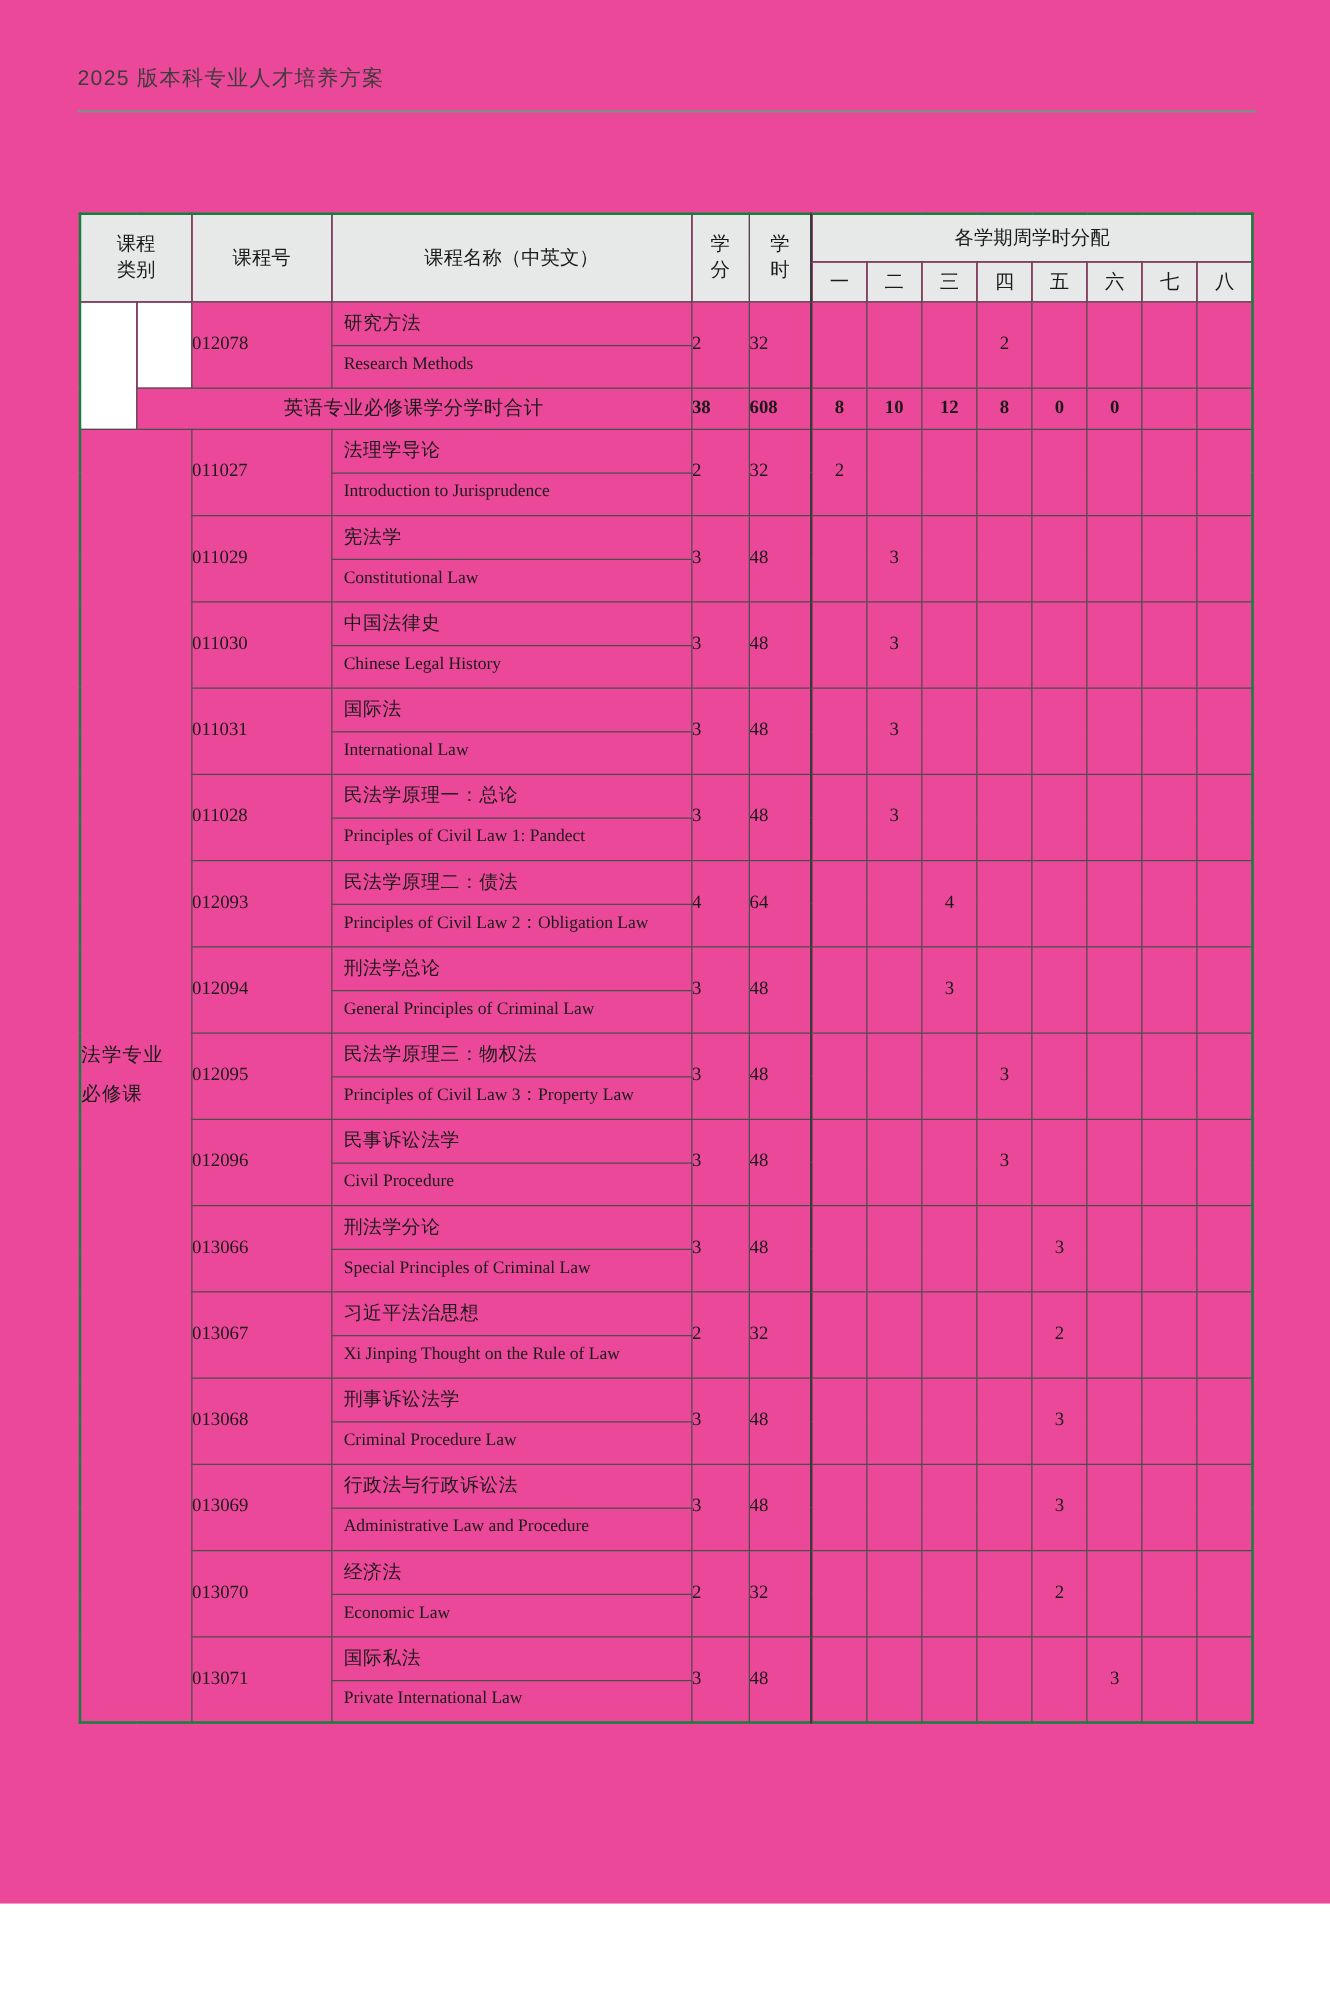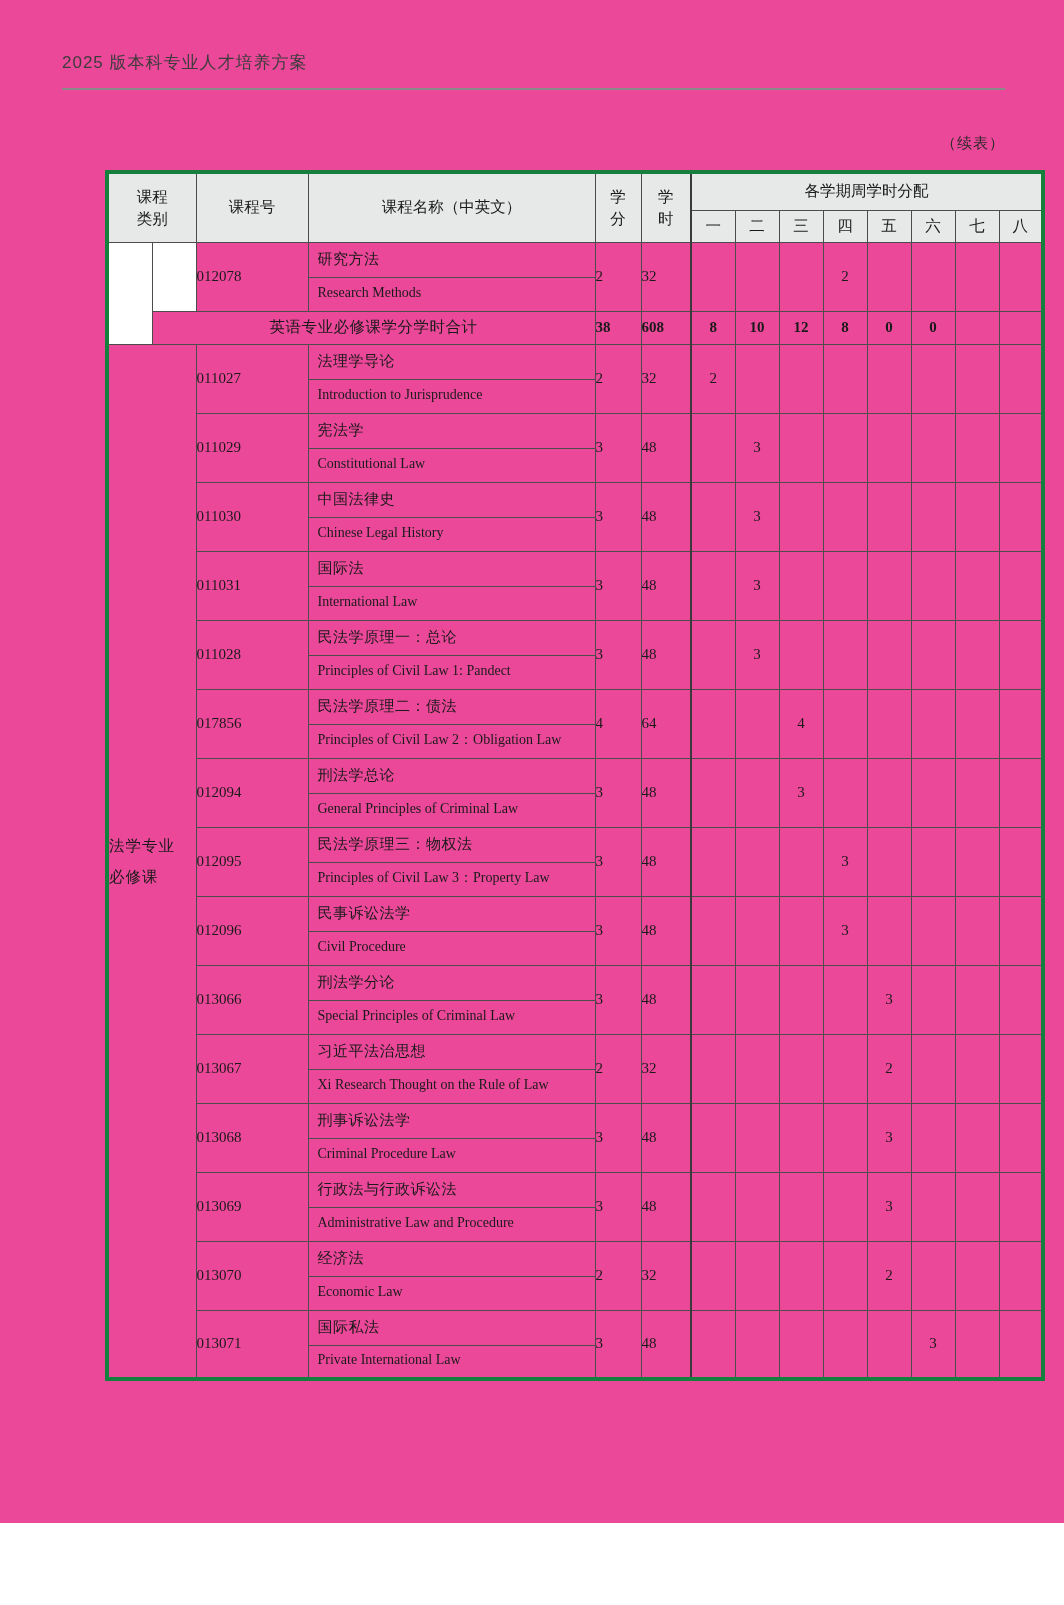--- a/index.html
+++ b/index.html
@@ -18,22 +18,21 @@
     position:absolute; left:62px; top:88px; width:943px; height:0;
     border-top:2px solid #8a8a8a;
   }
   .continued {
     position:absolute; left:62px; top:134px; width:943px;
     text-align:right; font-size:15px; color:#2a2a2a; letter-spacing:1px;
   }
   .table-wrap { position:absolute; left:63px; top:170px; }
   table.curriculum {
     border-collapse:collapse; table-layout:fixed; width:940px;
-    border:4px solid #15803d;
-    margin-left:42px;
+    border:2px solid #15803d;
   }
   table.curriculum th, table.curriculum td {
     border:1px solid #4c4c4c; vertical-align:middle; overflow:hidden;
   }
   thead th {
     background:#e7e8e8;
     font-family:"Liberation Sans","DejaVu Sans",sans-serif;
     font-weight:normal; font-size:15.5px; color:#1a1a1a;
     text-align:center;
   }
@@ -67,21 +66,20 @@
     letter-spacing:2px;
   }
 </style>
 </head>
 <body>
 
 <div class="page">
 
   <div class="doc-title">2025 版本科专业人才培养方案</div>
   <div class="head-rule"></div>
-  <div class="continued">（续表）</div>
 
   <div class="table-wrap">
     <table class="curriculum">
       <colgroup>
         <col style="width:45px">
           <col style="width:44px">
           <col style="width:112px">
         <col style="width:287px">
           <col style="width:46px">
           <col style="width:50px">
@@ -231,21 +229,21 @@
             <td class="sem" rowspan="2"></td>
             <td class="sem" rowspan="2"></td>
             <td class="sem" rowspan="2"></td>
             <td class="sem" rowspan="2"></td>
             <td class="sem" rowspan="2"></td>
           </tr>
           <tr class="row-en">
             <td class="name-en">Principles of Civil Law 1: Pandect</td>
           </tr>
           <tr class="row-zh">
-            <td class="num" rowspan="2">017856</td>
+            <td class="num" rowspan="2">012093</td>
             <td class="name-zh">民法学原理二：债法</td>
             <td class="num" rowspan="2">4</td>
             <td class="num" rowspan="2">64</td>
             <td class="sem sem-first" rowspan="2"></td>
             <td class="sem" rowspan="2"></td>
             <td class="sem" rowspan="2">4</td>
             <td class="sem" rowspan="2"></td>
             <td class="sem" rowspan="2"></td>
             <td class="sem" rowspan="2"></td>
             <td class="sem" rowspan="2"></td>
@@ -330,21 +328,21 @@
             <td class="sem sem-first" rowspan="2"></td>
             <td class="sem" rowspan="2"></td>
             <td class="sem" rowspan="2"></td>
             <td class="sem" rowspan="2"></td>
             <td class="sem" rowspan="2">2</td>
             <td class="sem" rowspan="2"></td>
             <td class="sem" rowspan="2"></td>
             <td class="sem" rowspan="2"></td>
           </tr>
           <tr class="row-en">
-            <td class="name-en">Xi Research Thought on the Rule of Law</td>
+            <td class="name-en">Xi Jinping Thought on the Rule of Law</td>
           </tr>
           <tr class="row-zh">
             <td class="num" rowspan="2">013068</td>
             <td class="name-zh">刑事诉讼法学</td>
             <td class="num" rowspan="2">3</td>
             <td class="num" rowspan="2">48</td>
             <td class="sem sem-first" rowspan="2"></td>
             <td class="sem" rowspan="2"></td>
             <td class="sem" rowspan="2"></td>
             <td class="sem" rowspan="2"></td>

